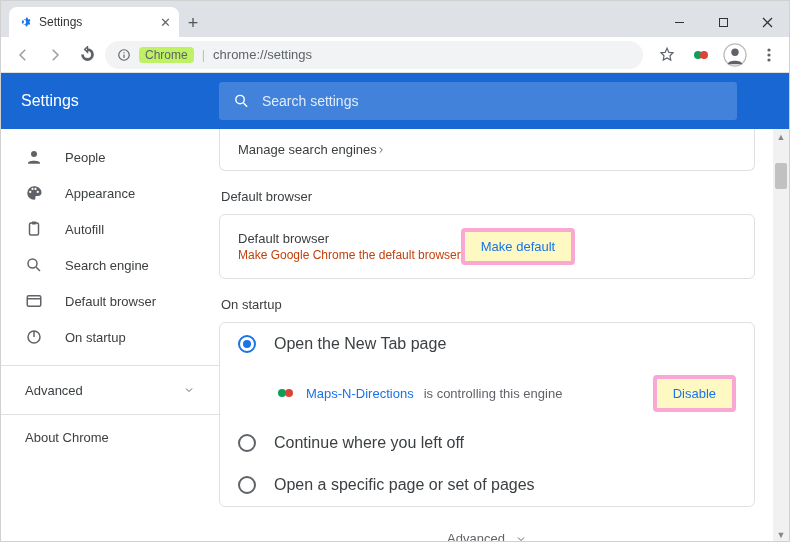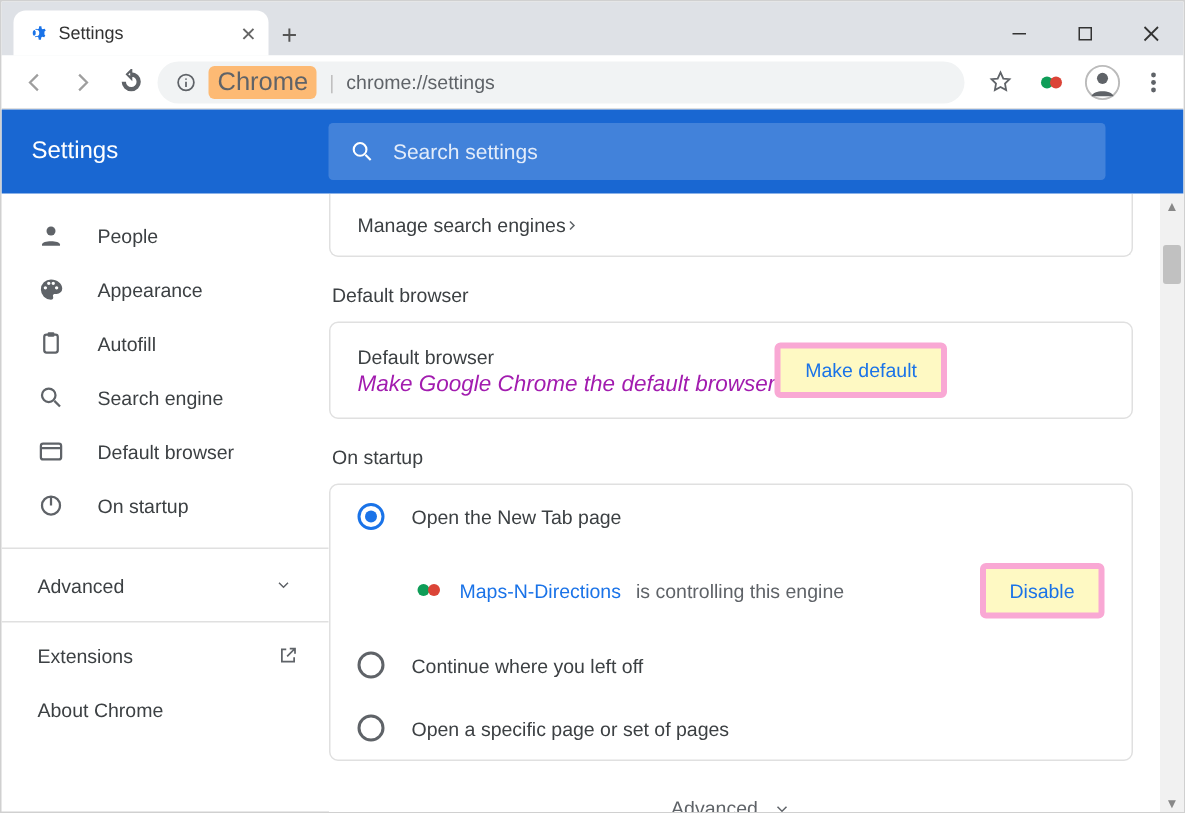--- a/index.html
+++ b/index.html
@@ -12,21 +12,21 @@
 .tab .close { margin-left: auto; color: #666; font-size: 13px; }
 .newtab { width: 28px; height: 28px; display: flex; align-items: center; justify-content: center; color: #555; font-size: 18px; }
 .winctrl { margin-left: auto; display: flex; }
 .winctrl > div { width: 44px; height: 30px; display: flex; align-items: center; justify-content: center; color: #333; }
 
 
 .toolbar { height: 36px; background: #fff; border-bottom: 1px solid #e0e0e0; display: flex; align-items: center; padding: 0 8px; gap: 4px; }
 .navbtn { width: 28px; height: 28px; display: flex; align-items: center; justify-content: center; color: #9e9e9e; }
 .navbtn.active { color: #5f6368; }
 .omnibox { flex: 1; height: 28px; background: #f1f3f4; border-radius: 14px; display: flex; align-items: center; padding: 0 12px; gap: 8px; font-size: 13px; color: #5f6368; }
-.omnibox .lockchip { background: #fdba74; padding: 1px 6px; border-radius: 4px; font-size: 17px; }
+.omnibox .lockchip { background: #bef264; padding: 1px 6px; border-radius: 4px; font-size: 12px; }
 .omnibox .pipe { color: #c0c0c0; }
 .toolright { display: flex; align-items: center; gap: 10px; margin-left: 8px; }
 .staricon, .exticon, .avatar, .menuicon { width: 24px; height: 24px; display: flex; align-items: center; justify-content: center; color: #5f6368; }
 .exticon svg circle.g { fill: #0f9d58; } .exticon svg circle.r { fill: #db4437; }
 .avatar svg { border-radius: 50%; }
 
 
 .settings-header { height: 56px; background: #1967d2; color: #fff; display: flex; align-items: center; padding: 0 20px; gap: 20px; }
 .settings-title { font-size: 16px; font-weight: 500; width: 178px; }
 .search-wrap { flex: 1; max-width: 518px; height: 38px; background: rgba(255,255,255,0.18); border-radius: 3px; display: flex; align-items: center; padding: 0 14px; gap: 12px; }
@@ -48,23 +48,23 @@
 .content { flex: 1; background: #fff; overflow-y: auto; padding: 0 18px 20px 0; position: relative; }
 .scrollbar-stub { position: absolute; right: 0; top: 0; width: 16px; height: 100%; background: #f1f1f1; }
 .scrollbar-thumb { position: absolute; right: 2px; top: 34px; width: 12px; height: 26px; background: #c1c1c1; border-radius: 2px; }
 .scroll-arrow { position: absolute; right: 2px; width: 12px; height: 12px; display: flex; align-items: center; justify-content: center; color: #888; font-size: 9px; }
 
 .card { background: #fff; border: 1px solid #e0e0e0; border-radius: 6px; margin-bottom: 18px; }
 .card-row { padding: 13px 18px; display: flex; align-items: center; justify-content: flex-start; font-size: 13px; color: #3c4043; }
 .section-heading { font-size: 13px; color: #3c4043; margin: 14px 0 10px 2px; }
 
 .btn-outline { border: 4px solid #f9a8d4; background: #fef9c3; color: #1a73e8; padding: 7px 16px; border-radius: 4px; font-size: 13px; cursor: pointer; }
-.sub { font-size: 15px; color: #a21caf; margin-top: 2px; font-style: italic; }
-
-.radio-row { padding: 12px 18px; display: flex; align-items: center; gap: 18px; font-size: 13px; color: #3c4043; }
+.sub { font-size: 12px; color: #c2410c; margin-top: 2px; }
+
+.radio-row { padding: 12px 18px; display: flex; align-items: center; gap: 18px; font-size: 16px; color: #3c4043; }
 .radio-row + .radio-row, .controller-row + .radio-row { }
 .radio-outer { width: 18px; height: 18px; border: 2px solid #5f6368; border-radius: 50%; display: flex; align-items: center; justify-content: center; }
 .radio-outer.selected { border-color: #1a73e8; }
 .radio-inner { width: 8px; height: 8px; background: #1a73e8; border-radius: 50%; }
 .controller-row { padding: 10px 18px 10px 56px; display: flex; align-items: center; gap: 10px; font-size: 13px; }
 .controller-row .link { color: #1a73e8; }
 .controller-row .rest { color: #5f6368; }
 .pins { display: inline-flex; gap: -2px; }
 
 .adv-footer { text-align: center; margin-top: 24px; color: #5f6368; font-size: 13px; display: flex; justify-content: center; align-items: center; gap: 10px; }
@@ -234,28 +234,20 @@
     <div class="divider"></div>
     <div class="side-adv">
       <span>Advanced</span>
       <span class="chev">
           <svg width="12" height="12" viewBox="0 0 24 24">
             <path fill="none" stroke="#5f6368" stroke-width="2" d="M6 9l6 6 6-6"></path>
           </svg>
         </span>
     </div>
     <div class="divider"></div>
-    <div class="side-item side-ext">
-      <span>Extensions</span>
-      <span class="chev">
-          <svg width="14" height="14" viewBox="0 0 24 24">
-            <path fill="none" stroke="#5f6368" stroke-width="2" d="M14 4h6v6M20 4l-9 9M19 14v5H5V5h5"></path>
-          </svg>
-        </span>
-    </div>
     <div class="side-item">
       <span>About Chrome</span>
     </div>
   </div>
 
   <div class="content">
     <div class="scrollbar-stub">
       <div class="scroll-arrow" style="top:2px">▲</div>
       <div class="scrollbar-thumb"></div>
       <div class="scroll-arrow" style="bottom:2px">▼</div>

